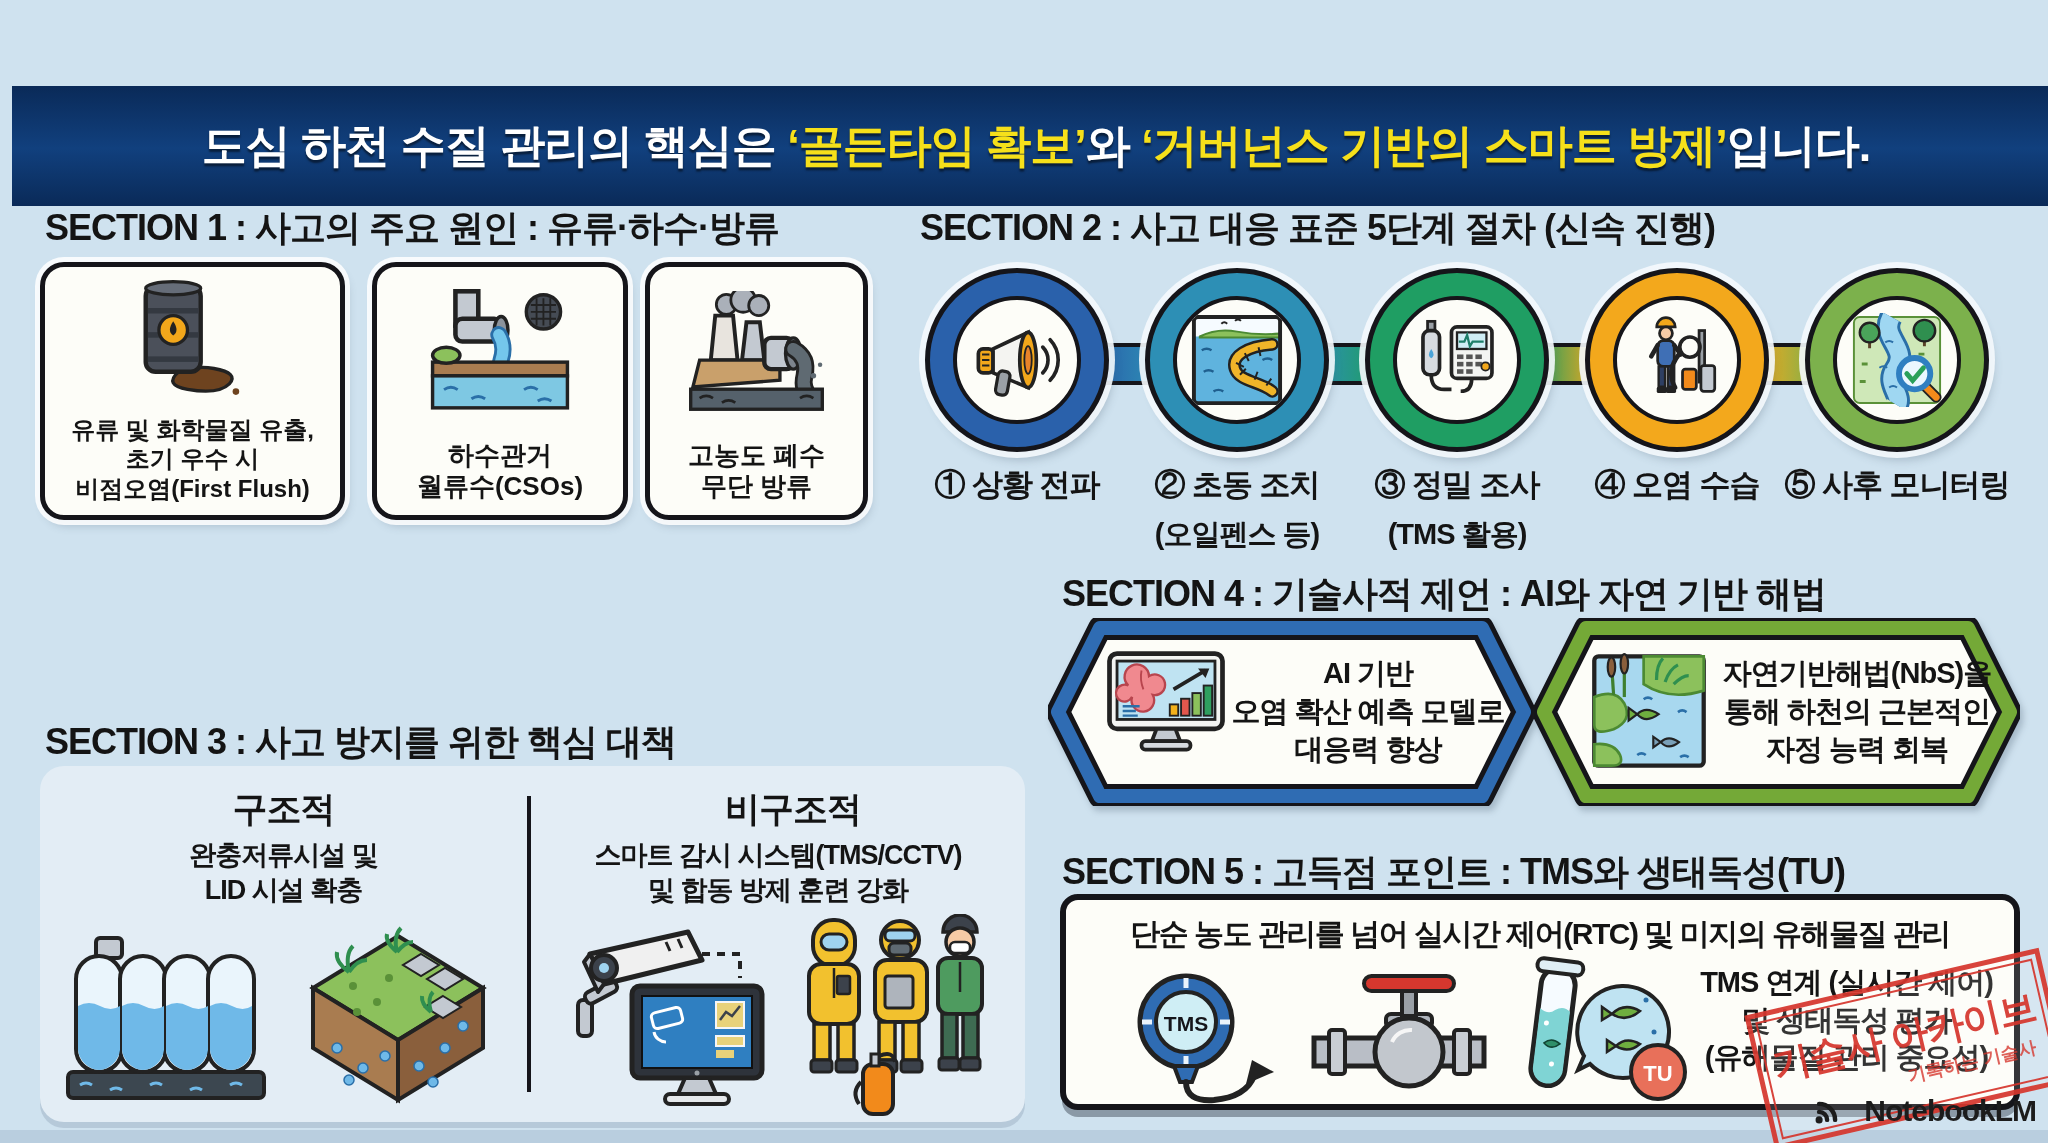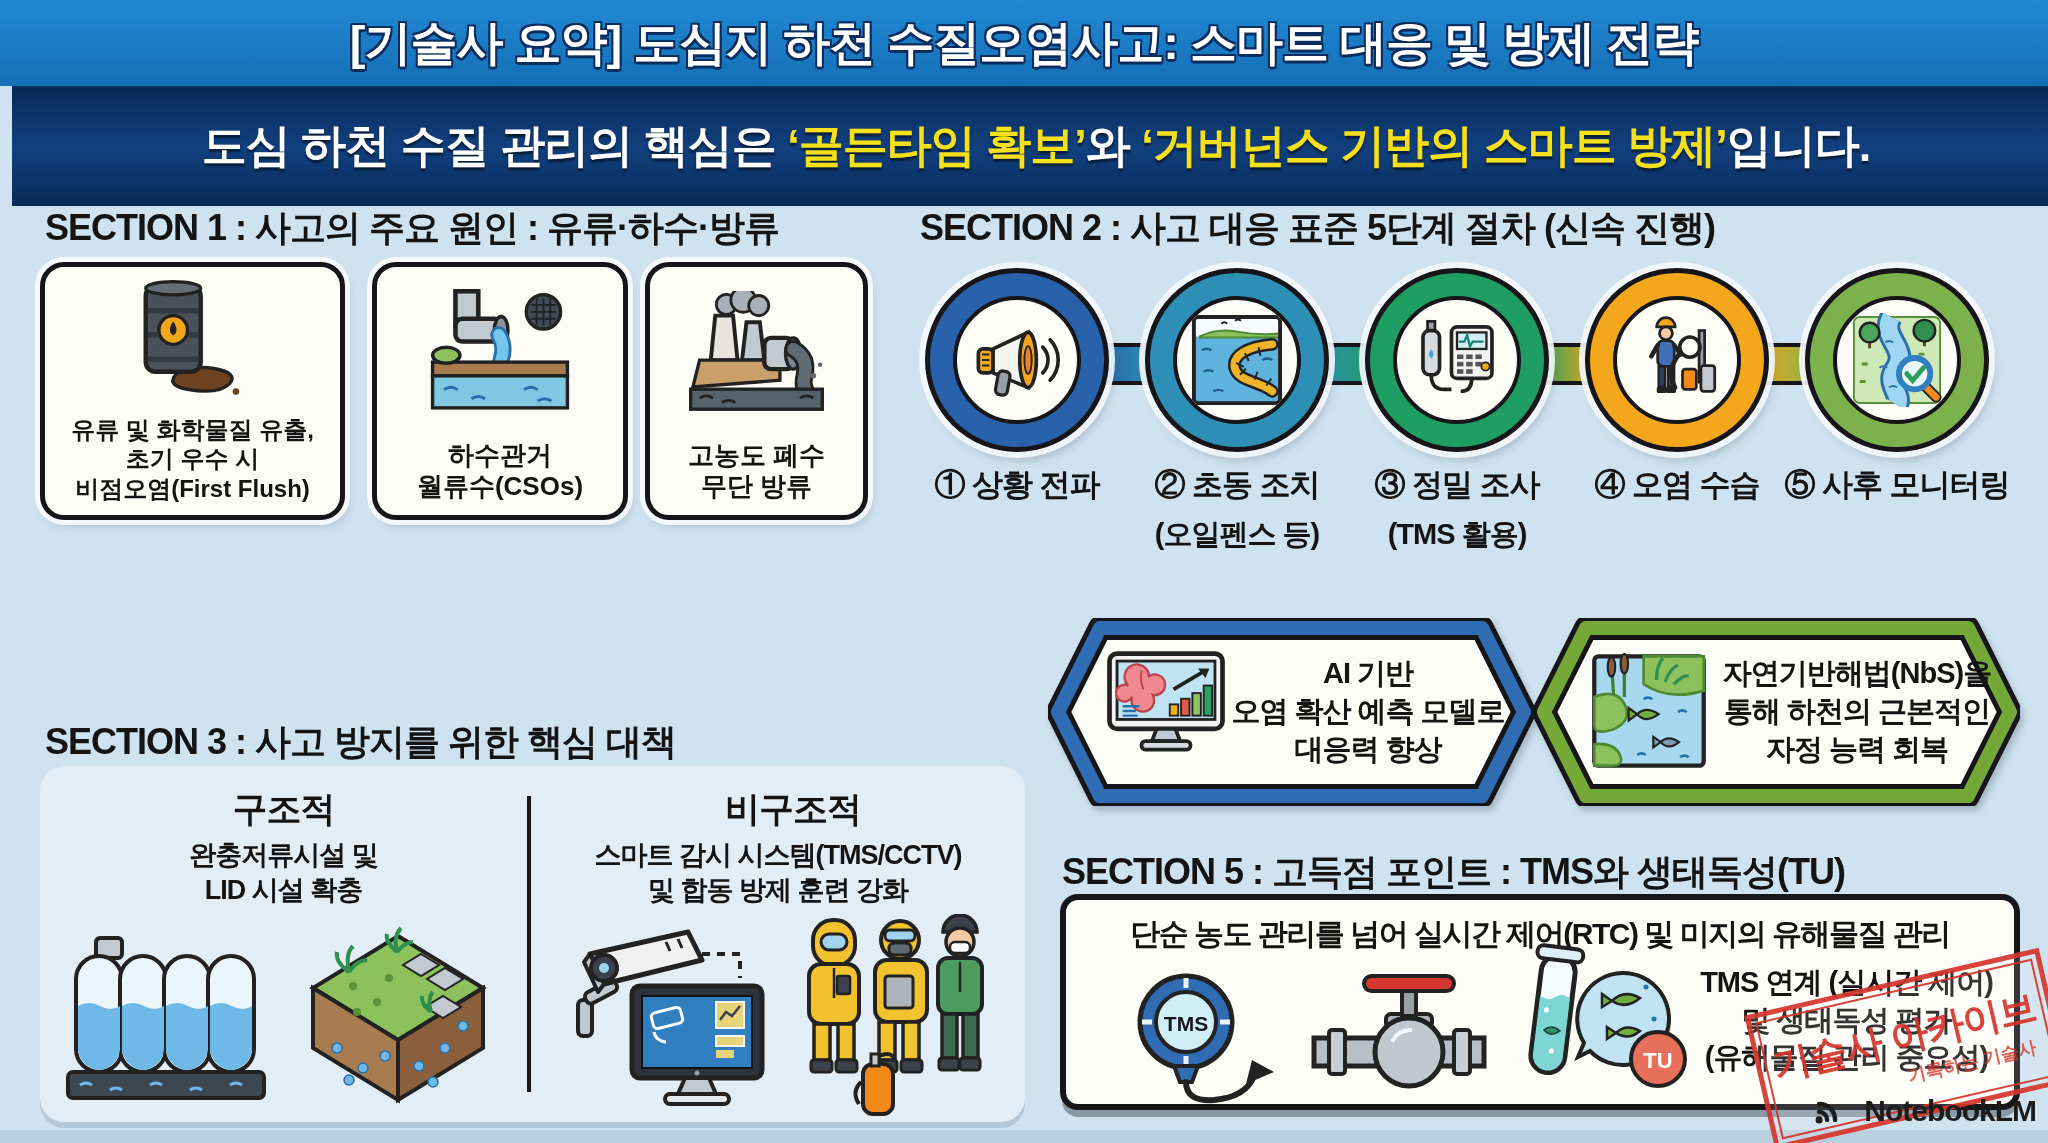--- a/index.html
+++ b/index.html
@@ -57,23 +57,20 @@
   
   .bottom-strip{left:0;top:1130px;width:2048px;height:13px;background:#b9cedf;}
   .brand{right:12px;top:1094px;display:flex;align-items:center;gap:20px;z-index:25;}
   .brand-text{font-size:30px;color:#1c1c1c;letter-spacing:-1px;}
 </style>
 </head>
 <body>
 
 <div id="canvas">
 
-  <div class="abs banner-top">
-    <span>[기술사 요약] 도심지 하천 수질오염사고: 스마트 대응 및 방제 전략</span>
-  </div>
   <div class="abs banner-sub">
     <span class="line"><span>도심 하천 수질 관리의 핵심은 </span><span class="hl">‘골든타임 확보’</span><span>와 </span><span class="hl">‘거버넌스 기반의 스마트 방제’</span><span>입니다.</span></span>
   </div>
 
   <div class="abs sec-h" style="left:45px;top:204px;">SECTION 1 : 사고의 주요 원인 : 유류·하수·방류</div>
 
   <div class="abs card" style="left:40px;top:262px;width:305px;height:258px;">
     <div class="icon-wrap">
       <svg viewBox="0 0 130 120" width="150" height="132">
         <path d="M52,88 q-14,12 8,16 q28,5 38,-5 q9,-10 -14,-14 q-16,-3 -32,3 z" fill="#6e431f" stroke="#222" stroke-width="3"></path>
@@ -254,20 +251,21 @@
   </div>
   <div class="step-label" style="left:1547px;">
     <div>④ 오염 수습</div>
       <div class="step-sub"></div>
   </div>
   <div class="step-label" style="left:1767px;">
     <div>⑤ 사후 모니터링</div>
       <div class="step-sub"></div>
   </div>
 
+  <div class="abs sec-h" style="left:1062px;top:570px;">SECTION 4 : 기술사적 제언 : AI와 자연 기반 해법</div>
 
   <div class="abs" style="left:1048px;top:618px;">
     <svg class="badge" viewBox="0 0 486 188" style="filter:drop-shadow(3px 5px 3px rgba(70,90,110,.3));">
       <polygon points="10,94 52,10 434,10 476,94 434,178 52,178" fill="#fdfdf8" stroke="#15151a" stroke-width="24" stroke-linejoin="round"></polygon>
       <polygon points="10,94 52,10 434,10 476,94 434,178 52,178" fill="none" stroke="#2f6cb3" stroke-width="14" stroke-linejoin="round"></polygon>
     </svg>
     <div class="badge-content" style="left:52px;top:28px;">
       <svg viewBox="0 0 140 120" width="132" height="113">
         <rect x="10" y="8" width="120" height="80" rx="8" fill="#f3f4f2" stroke="#222" stroke-width="5"></rect>
         <rect x="18" y="16" width="104" height="62" fill="#bfe3f2" stroke="#222" stroke-width="3"></rect>
@@ -476,21 +474,21 @@
         <rect x="205" y="70" width="16" height="44" rx="3" fill="#c9ced4" stroke="#222" stroke-width="4"></rect>
         <rect x="330" y="70" width="16" height="44" rx="3" fill="#c9ced4" stroke="#222" stroke-width="4"></rect>
         <rect x="262" y="54" width="46" height="14" rx="5" fill="#aeb4bc" stroke="#222" stroke-width="4"></rect>
         <circle cx="285" cy="92" r="34" fill="#c2c7cd" stroke="#222" stroke-width="5"></circle>
         <path d="M268,82 a20,20 0 0 1 20,-12" stroke="#f6f6f6" stroke-width="4" fill="none"></path>
         <rect x="278" y="28" width="14" height="28" fill="#9aa0a6" stroke="#222" stroke-width="4"></rect>
         <rect x="240" y="16" width="90" height="15" rx="7.5" fill="#d6372e" stroke="#222" stroke-width="4"></rect>
       </svg>
     </div>
 
-    <div class="abs" style="left:428px;top:39px;">
+    <div class="abs" style="left:428px;top:52px;">
       <svg viewBox="0 0 200 155" width="200" height="155">
         <path d="M128,34 a46,46 0 1 1 -32,78 l-12,6 6,-14 a46,46 0 0 1 38,-70 z" fill="#bfe3f2" stroke="#222" stroke-width="4"></path>
         <path d="M118,62 q12,-12 28,-3 q-14,12 -28,3 z" fill="#6fae3f" stroke="#222" stroke-width="2.5"></path>
         <polygon points="118,62 108,55 108,68" fill="#6fae3f" stroke="#222" stroke-width="2.5"></polygon>
         <path d="M122,94 q10,-10 24,-2 q-12,10 -24,2 z" fill="#6fae3f" stroke="#222" stroke-width="2.5"></path>
         <polygon points="122,94 113,88 113,100" fill="#6fae3f" stroke="#222" stroke-width="2.5"></polygon>
         <circle cx="152" cy="48" r="2.5" fill="#2a6fa8"></circle>
           <circle cx="160" cy="80" r="2.5" fill="#2a6fa8"></circle>
         <g transform="rotate(7 60 75)">
           <rect x="42" y="16" width="34" height="118" rx="17" fill="#f6fbff" stroke="#222" stroke-width="5"></rect>

